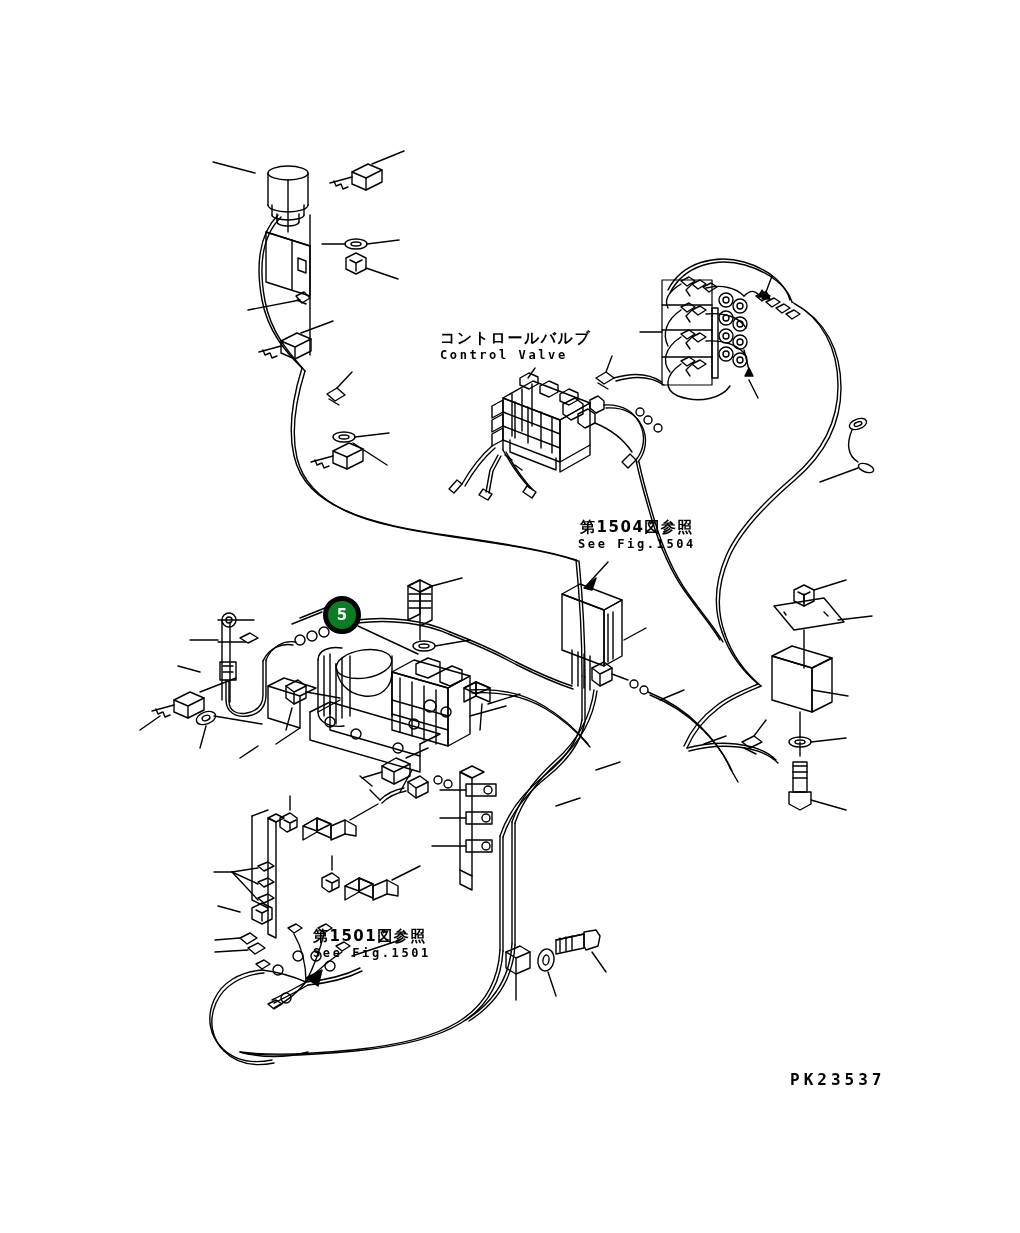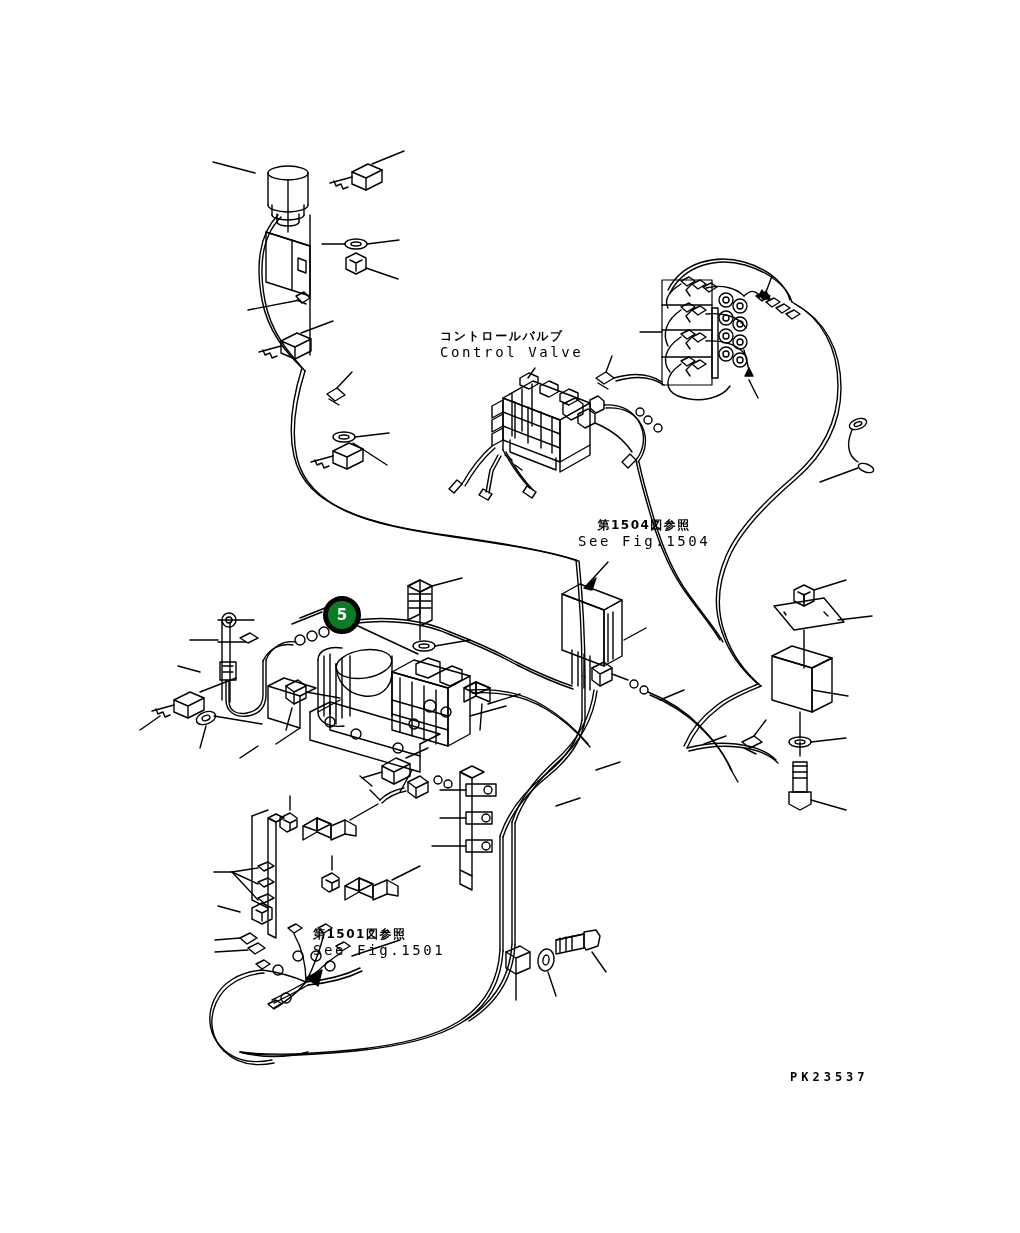--- a/index.html
+++ b/index.html
@@ -24,38 +24,38 @@
     height: 1233px;
   }
   .lbl {
     position: absolute;
     color: #000000;
     white-space: nowrap;
     line-height: 1.25;
   }
   .lbl-jp {
     font-family: "DejaVu Sans", sans-serif;
-    font-size: 12px;
+    font-size: 15px;
     letter-spacing: 1.5px;
     font-weight: 700;
   }
   .lbl-en {
     font-family: "DejaVu Sans Mono", monospace;
-    font-size: 14px;
+    font-size: 12px;
     letter-spacing: 2.6px;
-    font-weight: 400;
+    font-weight: 700;
   }
   #valve-label { left: 440px; top: 329px; }
   #fig1504-label { left: 578px; top: 518px; text-align: center; }
   #fig1501-label { left: 313px; top: 927px; }
   #drawing-number {
     left: 790px;
     top: 1070px;
     font-family: "DejaVu Sans Mono", monospace;
-    font-size: 12px;
+    font-size: 16px;
     letter-spacing: 4px;
     font-weight: 700;
   }
   .callout {
     position: absolute;
     width: 38px;
     height: 38px;
     border-radius: 50%;
     display: flex;
     align-items: center;

